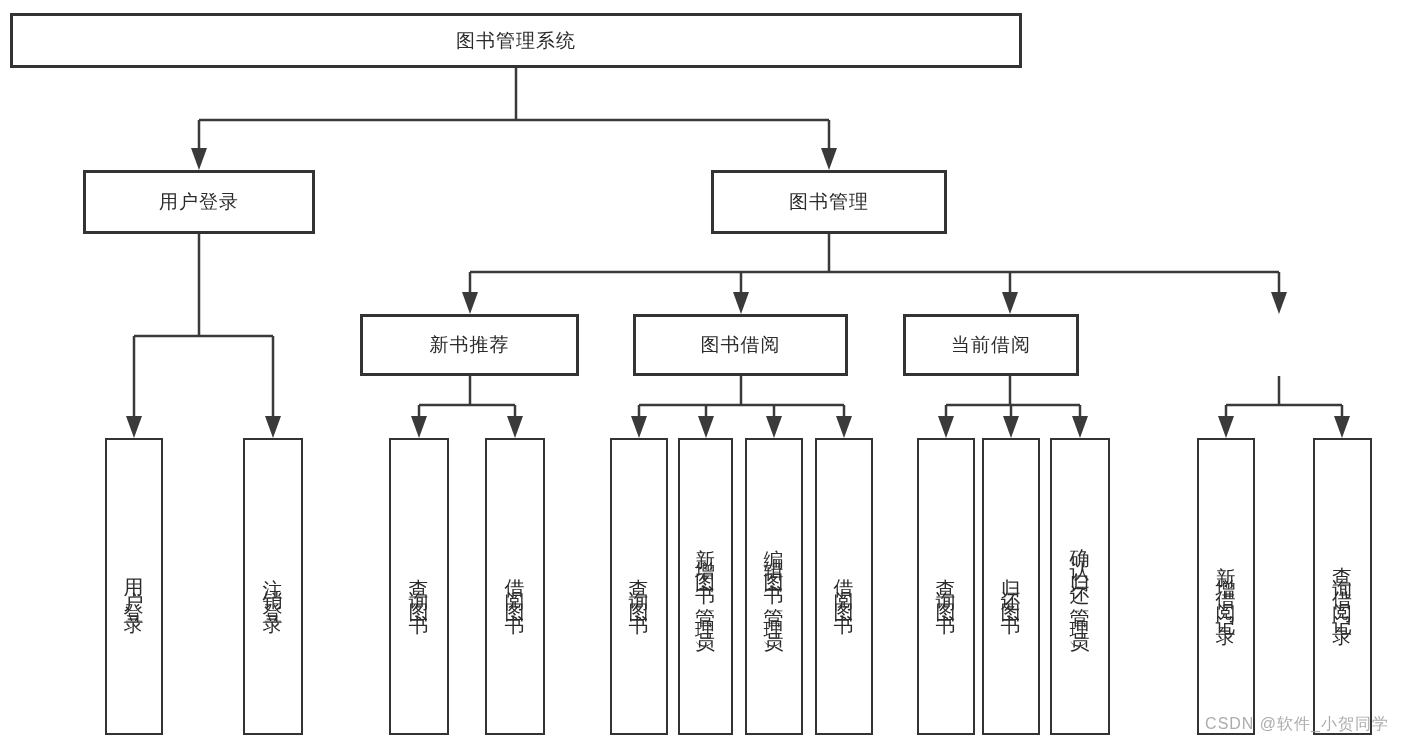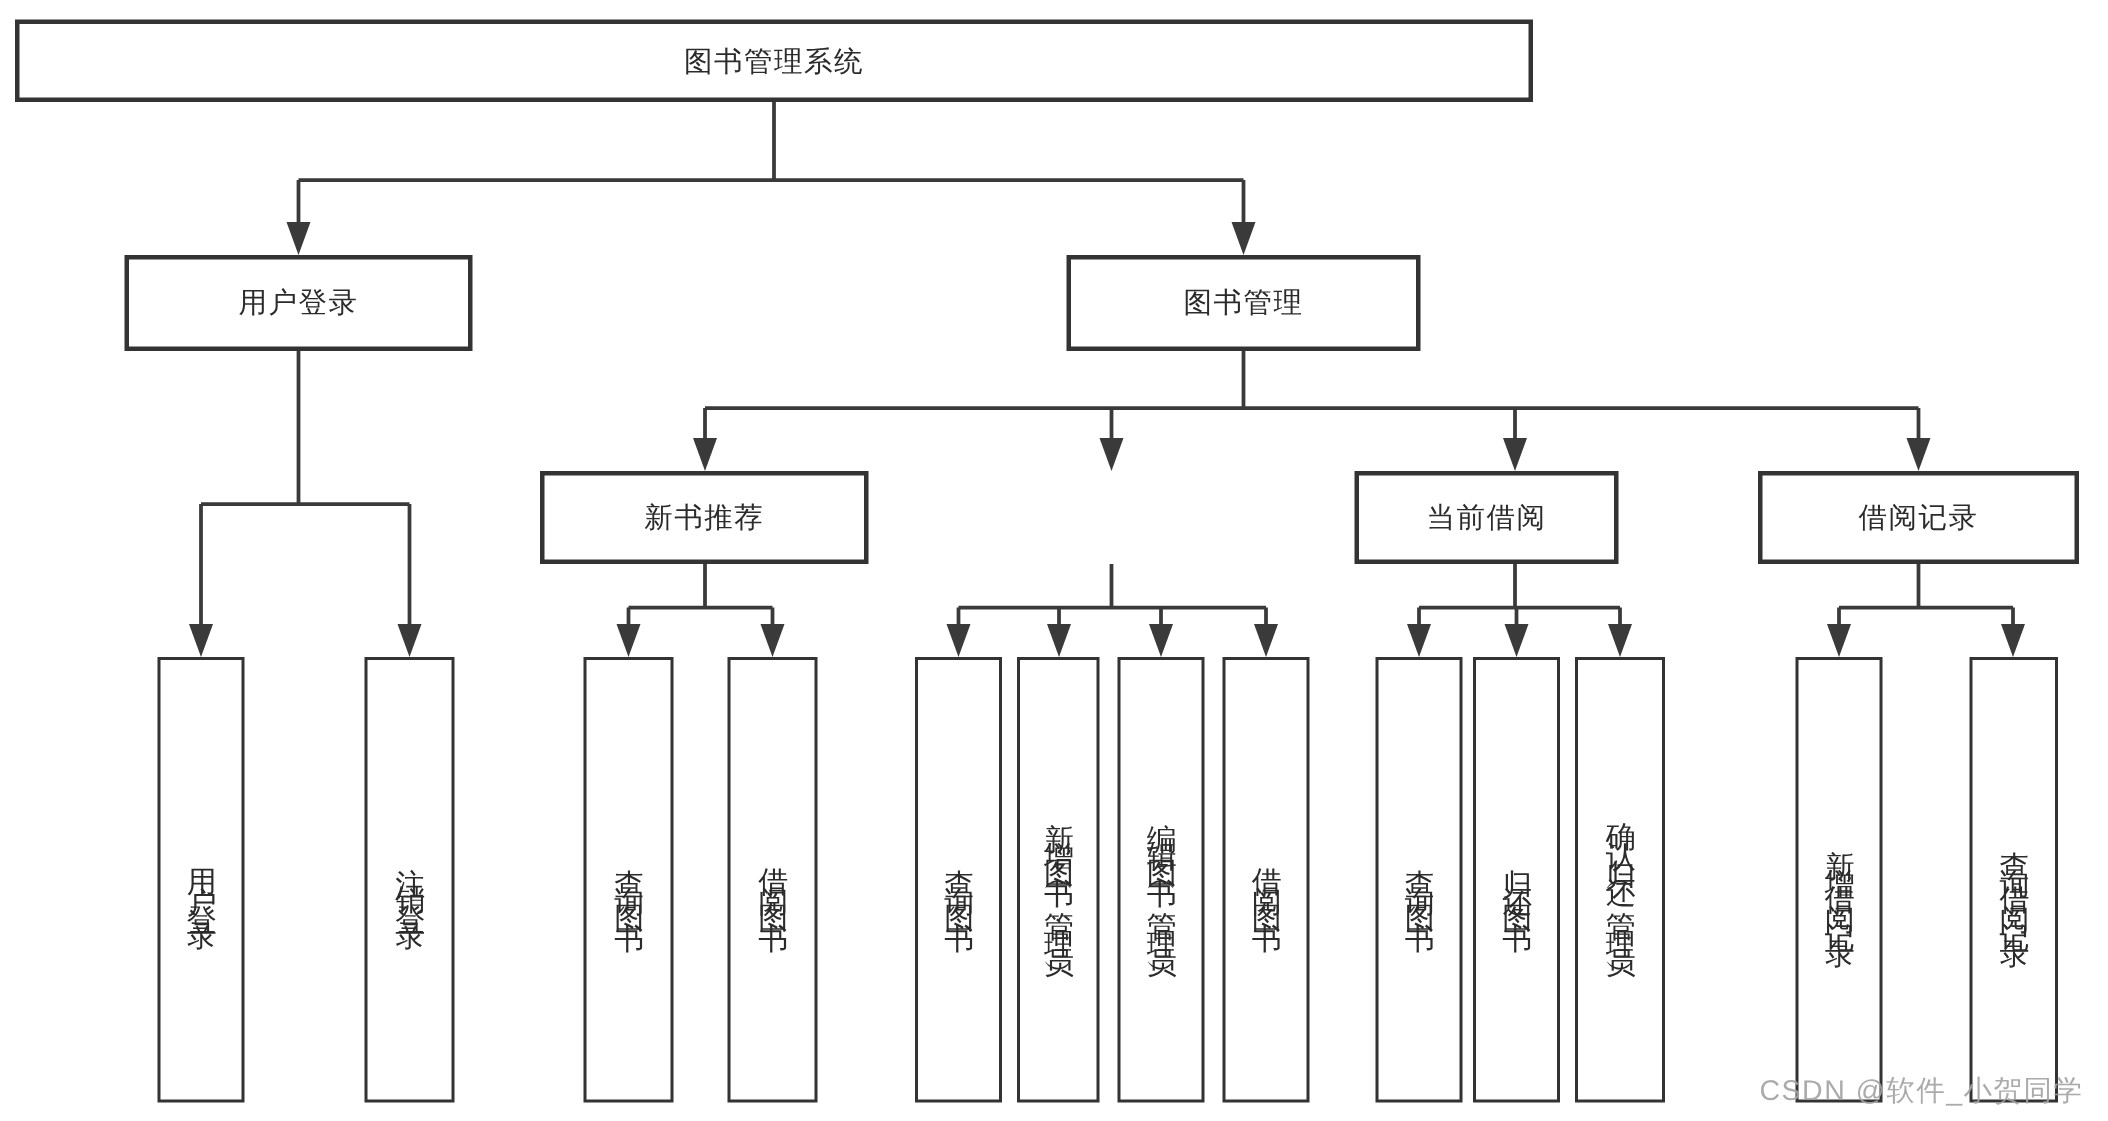--- a/index.html
+++ b/index.html
@@ -55,21 +55,21 @@
     text-orientation:mixed;
     font-size:20px;
     letter-spacing:12px;
     line-height:1;
     white-space:normal;
   }
   .watermark{
     position:absolute;
     top:714px;
     right:16px;
-    font-size:19px;
+    font-size:16px;
     letter-spacing:1px;
     color:var(--watermark);
     opacity:0.9;
     white-space:nowrap;
   }
 </style>
 </head>
 <body>
 
 <div class="stage">
@@ -114,22 +114,22 @@
       <polygon points="1334,416 1350,416 1342,438"></polygon>
     </g>
   </svg>
 
   <div class="node" style="left:10px;top:13px;width:1012px;height:55px">图书管理系统</div>
 
   <div class="node" style="left:83px;top:170px;width:232px;height:64px">用户登录</div>
   <div class="node" style="left:360px;top:314px;width:219px;height:62px">新书推荐</div>
 
   <div class="node" style="left:711px;top:170px;width:236px;height:64px">图书管理</div>
+  <div class="node" style="left:633px;top:314px;width:215px;height:62px">图书借阅</div>
   <div class="node" style="left:903px;top:314px;width:176px;height:62px">当前借阅</div>
-  <div class="node" style="left:1172px;top:314px;width:214px;height:62px">借阅记录</div>
 
   <div class="node leaf" style="left:105px;top:438px;width:58px;height:297px">用户登录</div>
   <div class="node leaf" style="left:243px;top:438px;width:60px;height:297px">注销登录</div>
 
   <div class="node leaf" style="left:389px;top:438px;width:60px;height:297px">查询图书</div>
   <div class="node leaf" style="left:485px;top:438px;width:60px;height:297px">借阅图书</div>
 
   <div class="node leaf" style="left:610px;top:438px;width:58px;height:297px">查询图书</div>
   <div class="node leaf" style="left:678px;top:438px;width:55px;height:297px">新增图书（管理员）</div>
   <div class="node leaf" style="left:745px;top:438px;width:58px;height:297px">编辑图书（管理员）</div>

